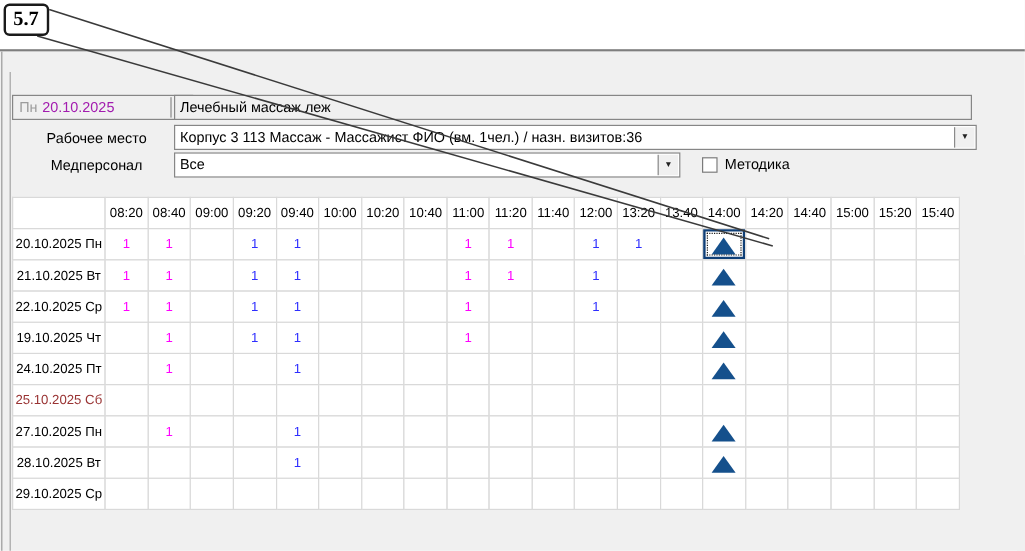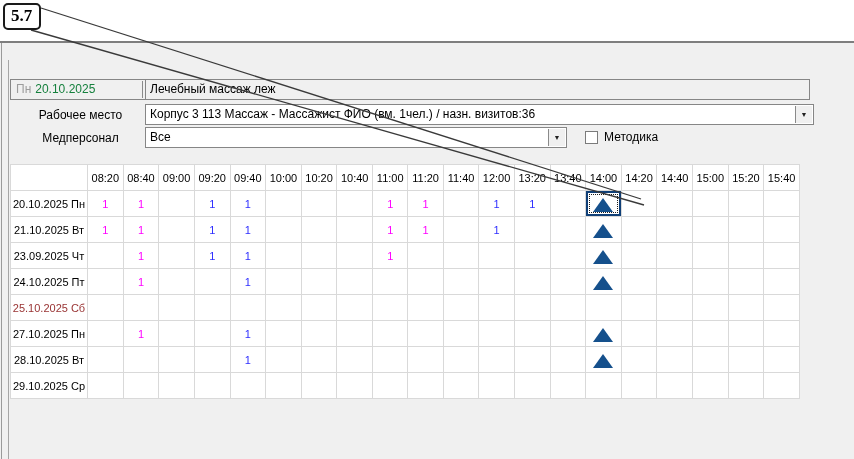--- a/index.html
+++ b/index.html
@@ -22,21 +22,21 @@
   
   .field { background:#f0f0f0; border:1px solid #868686; height:19px; line-height:19px; font-size:12px; color:#000;
            padding:0 4px; white-space:nowrap; overflow:hidden; }
   .combo { background:#fff; border:1px solid #868686; height:19px; line-height:19px; font-size:12px; color:#000;
            padding:0 18px 0 4px; white-space:nowrap; overflow:hidden; }
   .combo-btn { position:absolute; right:1px; top:1px; width:16px; height:17px; background:#f0f0f0;
                border-left:1px solid #8a8a8a; font-size:7px; color:#222; text-align:center; line-height:17px; }
   .date-combo { left:10px; top:79px; width:126px; background:#f0f0f0; border:1px solid #868686; height:19px;
                 line-height:19px; font-size:12px; padding:0 18px 0 5px; }
   .date-day  { color:#9c9c9c; }
-  .date-val  { color:#15803d; margin-left:4px; }
+  .date-val  { color:#a21caf; margin-left:4px; }
   .svc  { left:145px; top:79px;  width:655px; }
   .wpl  { left:145px; top:104px; width:645px; }
   .stf  { left:145px; top:127px; width:398px; }
   .lbl  { font-size:12px; color:#000; width:105px; text-align:center; }
   .lbl-workplace { left:28px; top:108px; }
   .lbl-staff     { left:28px; top:131px; }
   .chkbox { left:585px; top:131px; width:11px; height:11px; background:#fff; border:1px solid #7b7b7b; }
   .chk-label { left:604px; top:130px; font-size:12px; color:#000; }
 
   
@@ -189,21 +189,46 @@
           <td>
             <div class="tri"></div>
           </td>
           <td></td>
           <td></td>
           <td></td>
           <td></td>
           <td></td>
         </tr>
         <tr>
-          <td class="fixed rowlabel">23.09.2025 Чт</td>
+          <td class="fixed rowlabel">22.10.2025 Ср</td>
+          <td class="val m">1</td>
+          <td class="val m">1</td>
+          <td class="green"></td>
+          <td class="val b">1</td>
+          <td class="val b">1</td>
+          <td></td>
+          <td></td>
+          <td></td>
+          <td class="val m">1</td>
+          <td></td>
+          <td></td>
+          <td class="val b">1</td>
+          <td></td>
+          <td class="green"></td>
+          <td>
+            <div class="tri"></div>
+          </td>
+          <td></td>
+          <td></td>
+          <td></td>
+          <td></td>
+          <td></td>
+        </tr>
+        <tr>
+          <td class="fixed rowlabel">19.10.2025 Чт</td>
           <td></td>
           <td class="val m">1</td>
           <td class="green"></td>
           <td class="val b">1</td>
           <td class="val b">1</td>
           <td></td>
           <td></td>
           <td></td>
           <td class="val m">1</td>
           <td></td>

